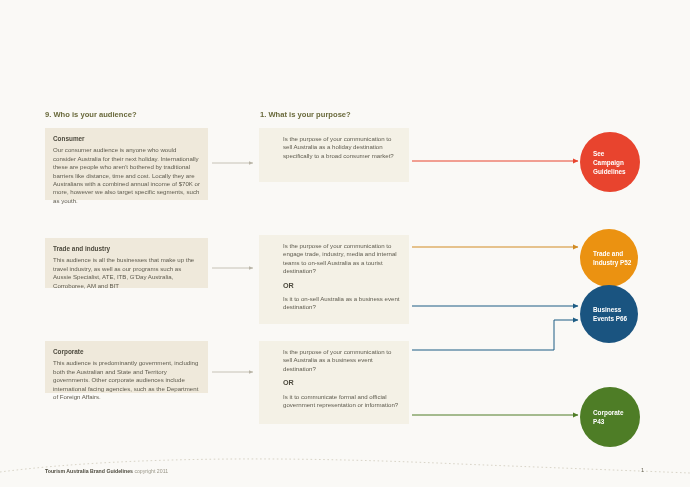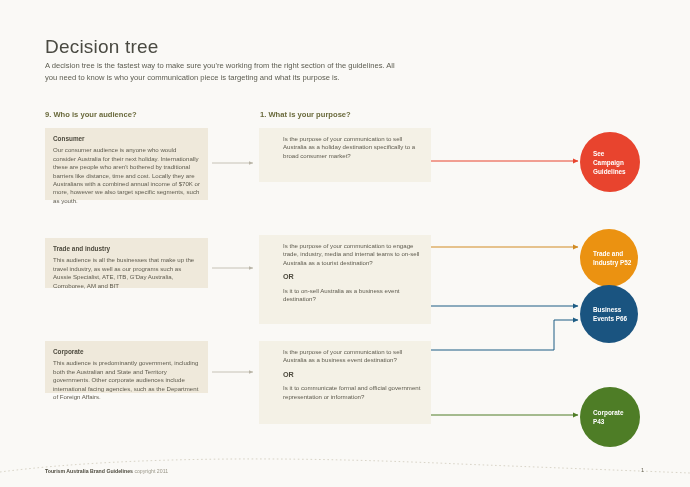--- a/index.html
+++ b/index.html
@@ -33,21 +33,21 @@
 
   
   .box{
     position:absolute;
     box-sizing:border-box;
     padding:7px 8px 7px 8px;
     font-size:6.1px;line-height:8.4px;
     color:#5e5b4e;
   }
   .box.audience{background:#efe9db;width:163px;}
-  .box.purpose{background:#f4f1e6;width:172px;padding-left:24px;}
+  .box.purpose{background:#f4f1e6;width:150px;padding-left:24px;}
   .box .hd{
     font-weight:bold;color:#4d4a3e;font-size:6.4px;
     display:block;margin-bottom:3px;
   }
   .box .or{
     font-weight:bold;color:#4d4a3e;font-size:7.2px;
     display:block;margin:6px 0 5px 0;
   }
   .box p{margin:0;}
 
@@ -89,22 +89,20 @@
   .pageno{
     position:absolute;left:641px;top:467px;
     font-size:5.6px;color:#6b6858;
   }
 </style>
 </head>
 <body>
 
 <div id="page">
 
-  <div class="title">Decision tree</div>
-  <div class="intro">A decision tree is the fastest way to make sure you're working from the right section of the guidelines. All you need to know is who your communication piece is targeting and what its purpose is.</div>
 
   <div class="col-head c1">9. Who is your audience?</div>
   <div class="col-head c2">1. What is your purpose?</div>
 
   <svg id="wires">
     <defs>
       <marker id="ah-red" markerWidth="6" markerHeight="6" refX="5" refY="3" orient="auto">
         <path d="M0,0.6 L5.4,3 L0,5.4 Z" fill="#e8442e"></path>
       </marker>
       <marker id="ah-orange" markerWidth="6" markerHeight="6" refX="5" refY="3" orient="auto">

